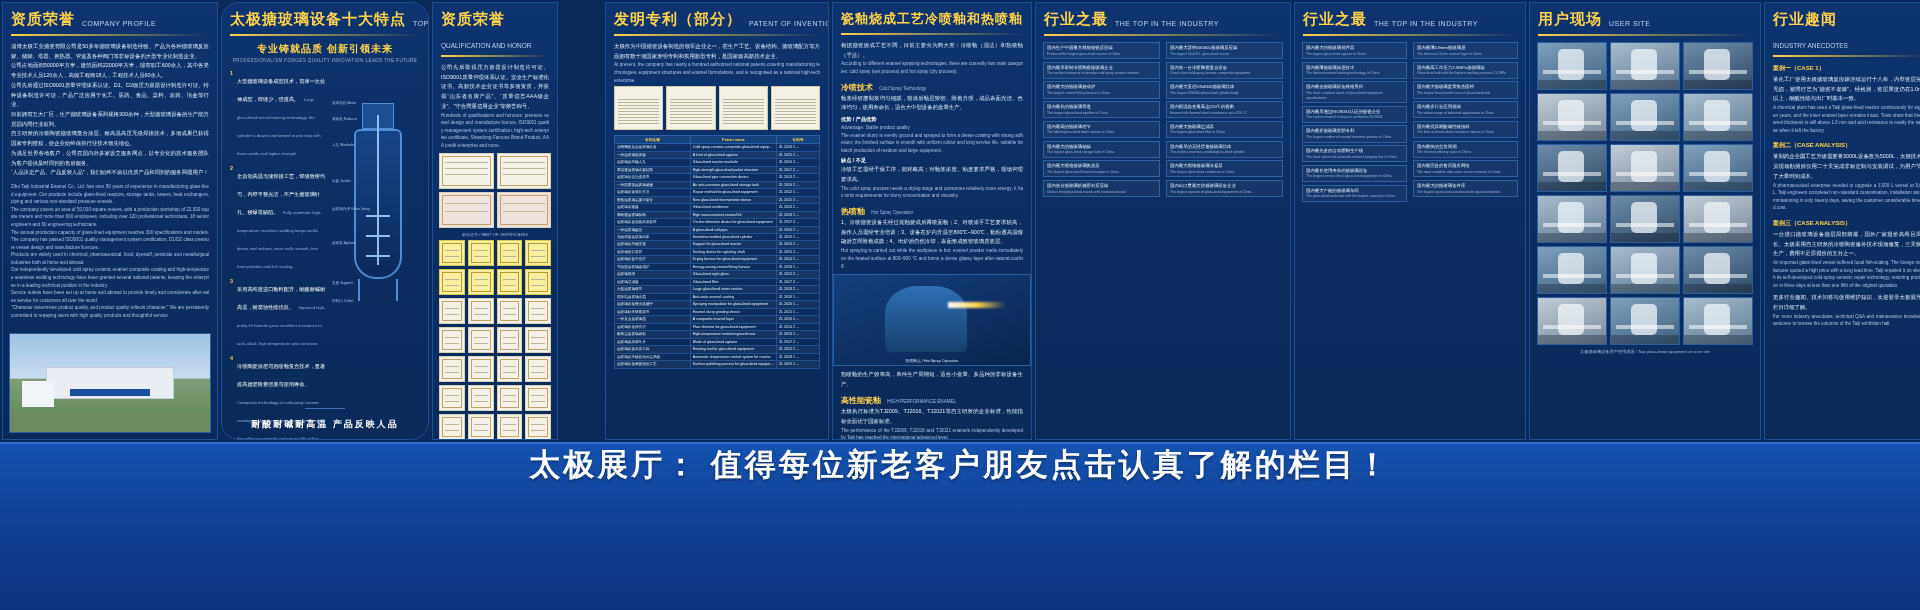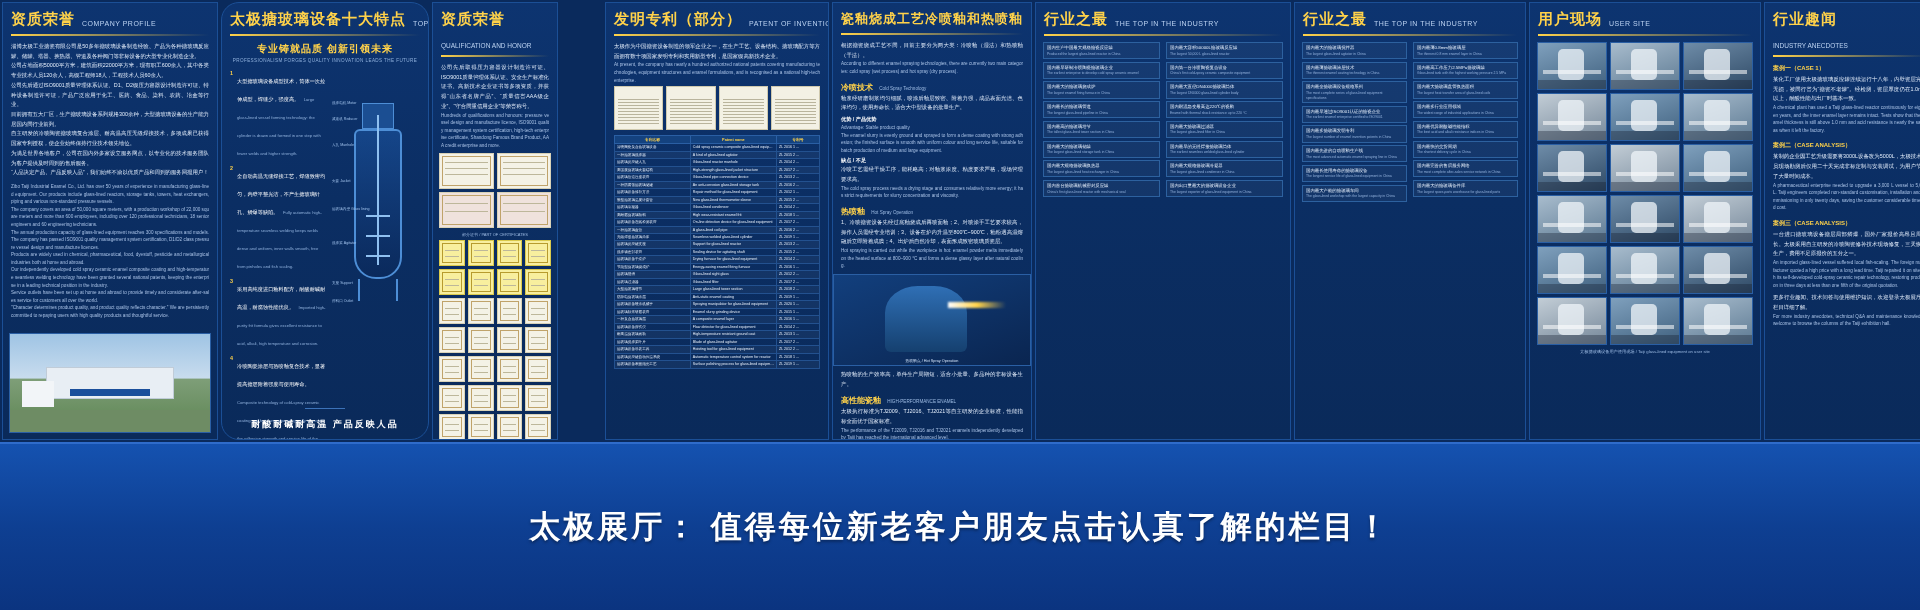--- a/index.html
+++ b/index.html
@@ -363,21 +363,20 @@
 
   
   .footer {
     position: absolute;
     left: 0; bottom: 0;
     width: 1920px;
     height: 168px;
     background: linear-gradient(180deg, #1552b0 0%, #0e3f92 50%, #0b3480 100%);
     border-top: 2px solid #2f6ccb;
     display: flex;
-    align-items: center;
     justify-content: center;
   }
   .footer .ftext {
     color: #ffffff;
     font-size: 31px;
     font-weight: bold;
     letter-spacing: 3px;
     text-shadow: 0 2px 3px rgba(0,0,0,.35);
     white-space: nowrap;
   }

